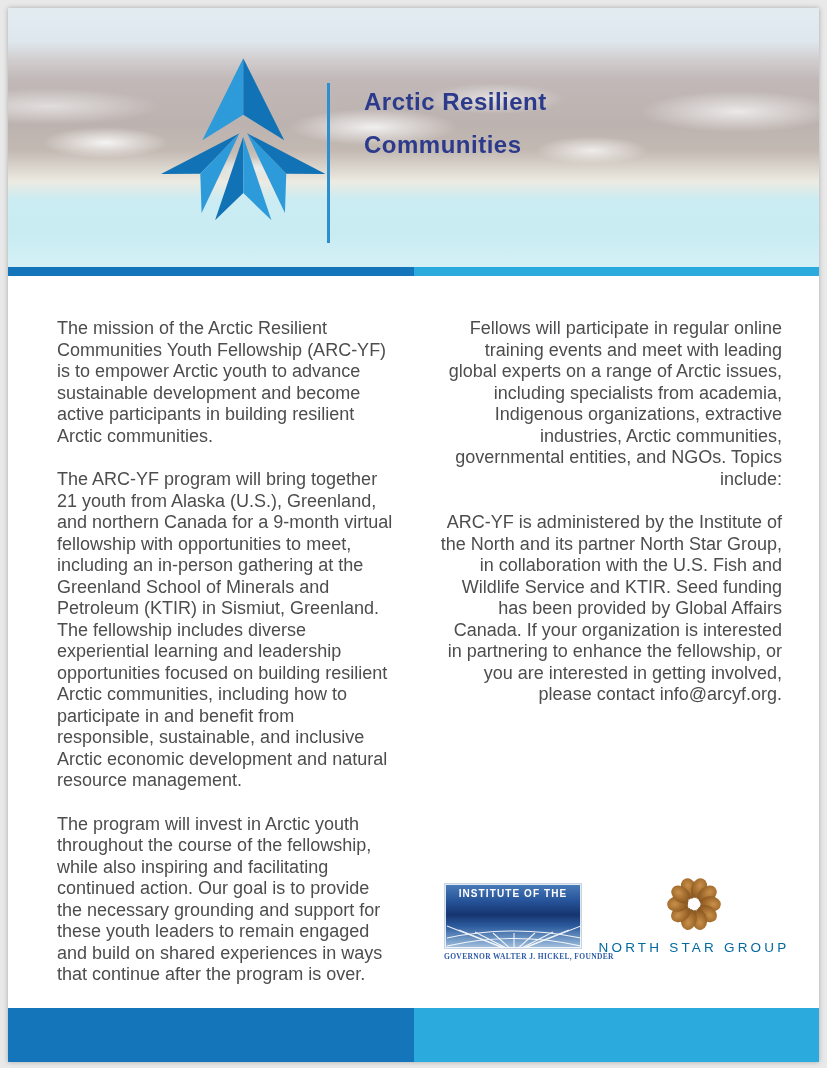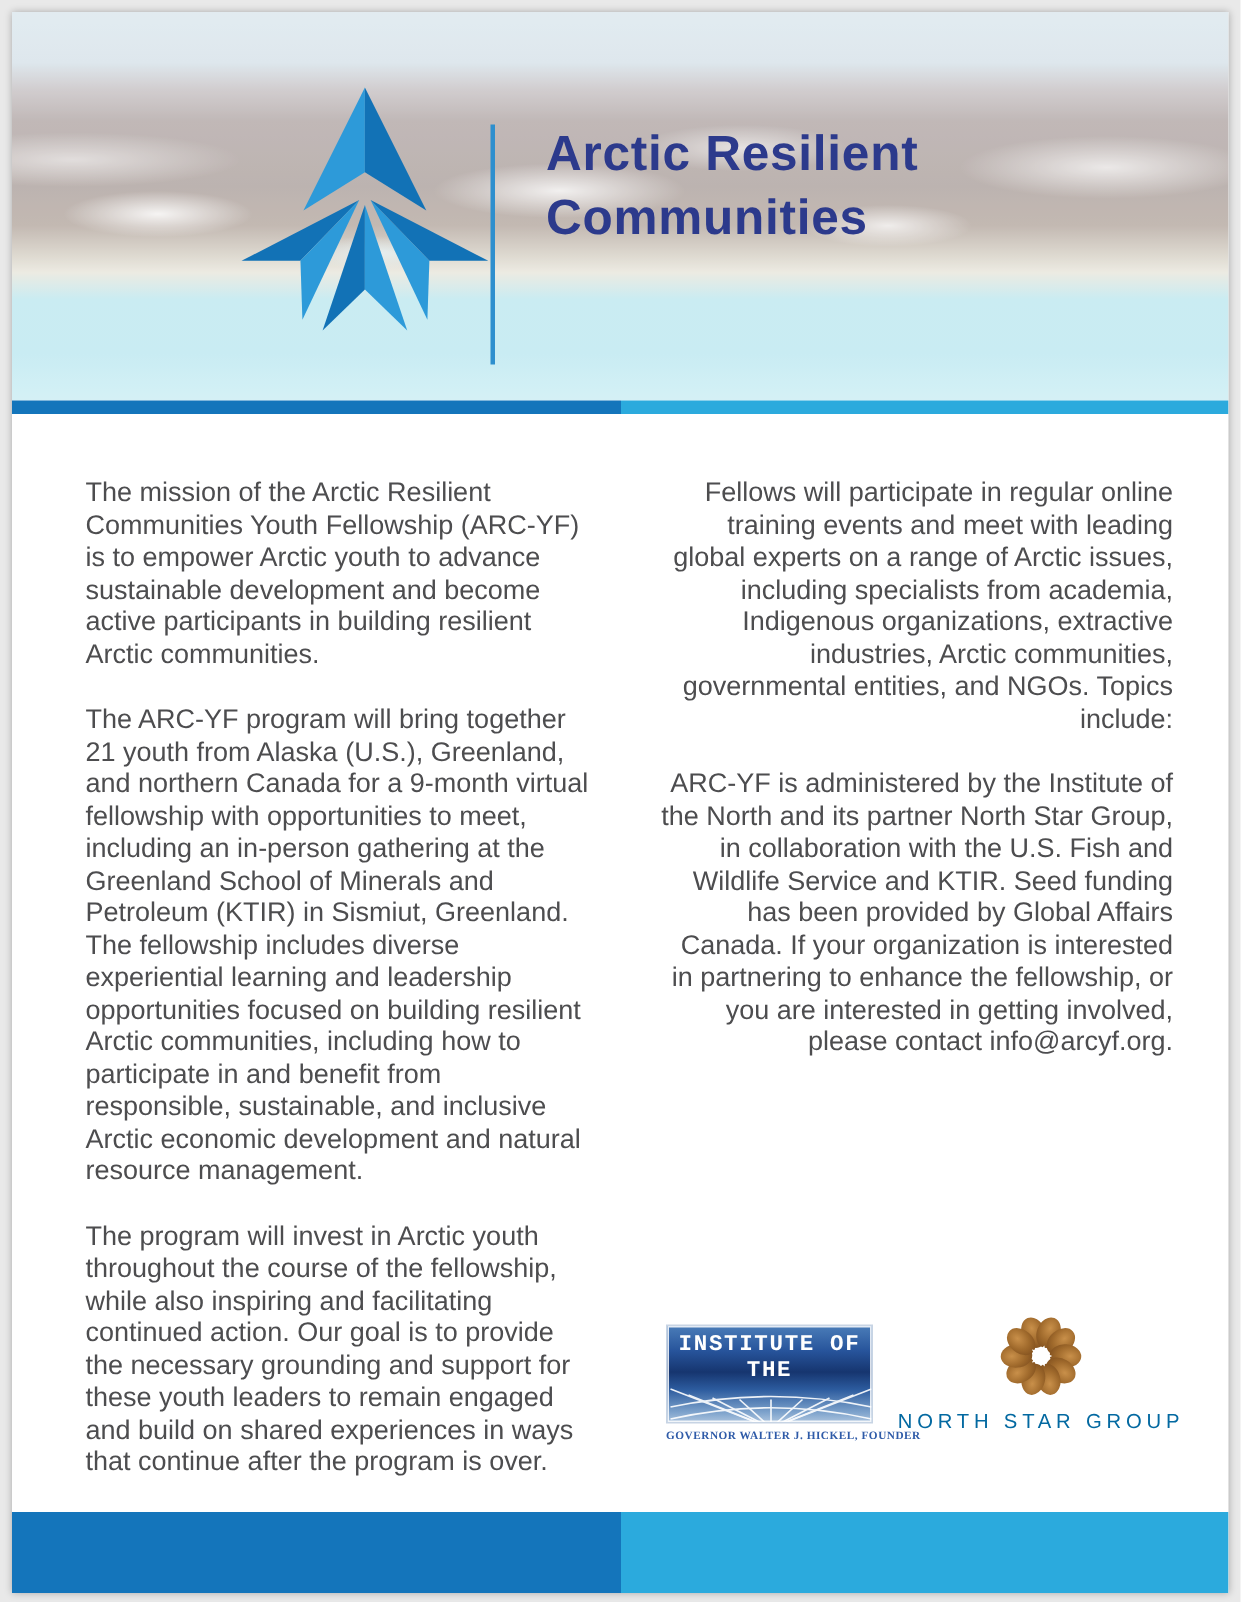--- a/index.html
+++ b/index.html
@@ -44,21 +44,21 @@
         #c0e9f0 74%, #bfe9f1 88%, #cdeef4 100%);
   }
   .banner::after{content:"";position:absolute;inset:0;background:rgba(255,255,255,.16);}
   .arc-logo{position:absolute;left:147px;top:45px;width:182px;height:180px;z-index:3;}
   .title-sep{
     position:absolute;left:319px;top:75px;width:3px;height:160px;
     background:#2e8fce;z-index:3;
   }
   .banner-title{
     position:absolute;left:356px;top:72px;z-index:3;
-    font-size:33px;line-height:43px;font-weight:700;
+    font-size:24px;line-height:43px;font-weight:700;
     letter-spacing:.5px;color:var(--title-navy);
   }
   
   .stripe{position:absolute;left:0;top:259px;right:0;height:9px;font-size:0;}
   .stripe span{display:inline-block;height:100%;width:50%;}
   .footer{position:absolute;left:0;bottom:0;right:0;height:54px;font-size:0;}
   .footer span{display:inline-block;height:100%;width:50%;}
   .seg-dark{background:var(--bar-dark-blue);}
   .seg-light{background:var(--bar-light-blue);}
   
@@ -80,22 +80,22 @@
   .ion-logo{width:138px;text-align:center;}
   .ion-box{
     position:relative;width:138px;height:66px;
     background:linear-gradient(180deg,#4a7cb8 0%,#27549b 26%,#16356f 48%,#2c5b9e 66%,#7ea3cc 90%,#a9c2dd 100%);
     border:1px solid #c7d4e4;
     box-shadow:inset 0 0 0 1px rgba(255,255,255,.85);
     overflow:hidden;
   }
   .ion-top{
     margin-top:4px;color:#ffffff;
-    font-family:Liberation Mono, monospace;
-    font-size:15px;letter-spacing:1.1px;font-weight:700;
+    font-family:Liberation Sans, sans-serif;
+    font-size:10px;letter-spacing:1.1px;font-weight:700;
   }
   .ion-north{
     color:#ffffff;margin-top:-1px;
     font-family:"Liberation Serif","DejaVu Serif",serif;
     font-size:29px;line-height:28px;font-weight:700;letter-spacing:1px;
     text-shadow:0 1px 2px rgba(10,30,70,.6);
   }
   .ion-rays{position:absolute;left:0;bottom:0;width:138px;height:26px;}
   .ion-caption{
     margin-top:3px;color:var(--ion-blue);

